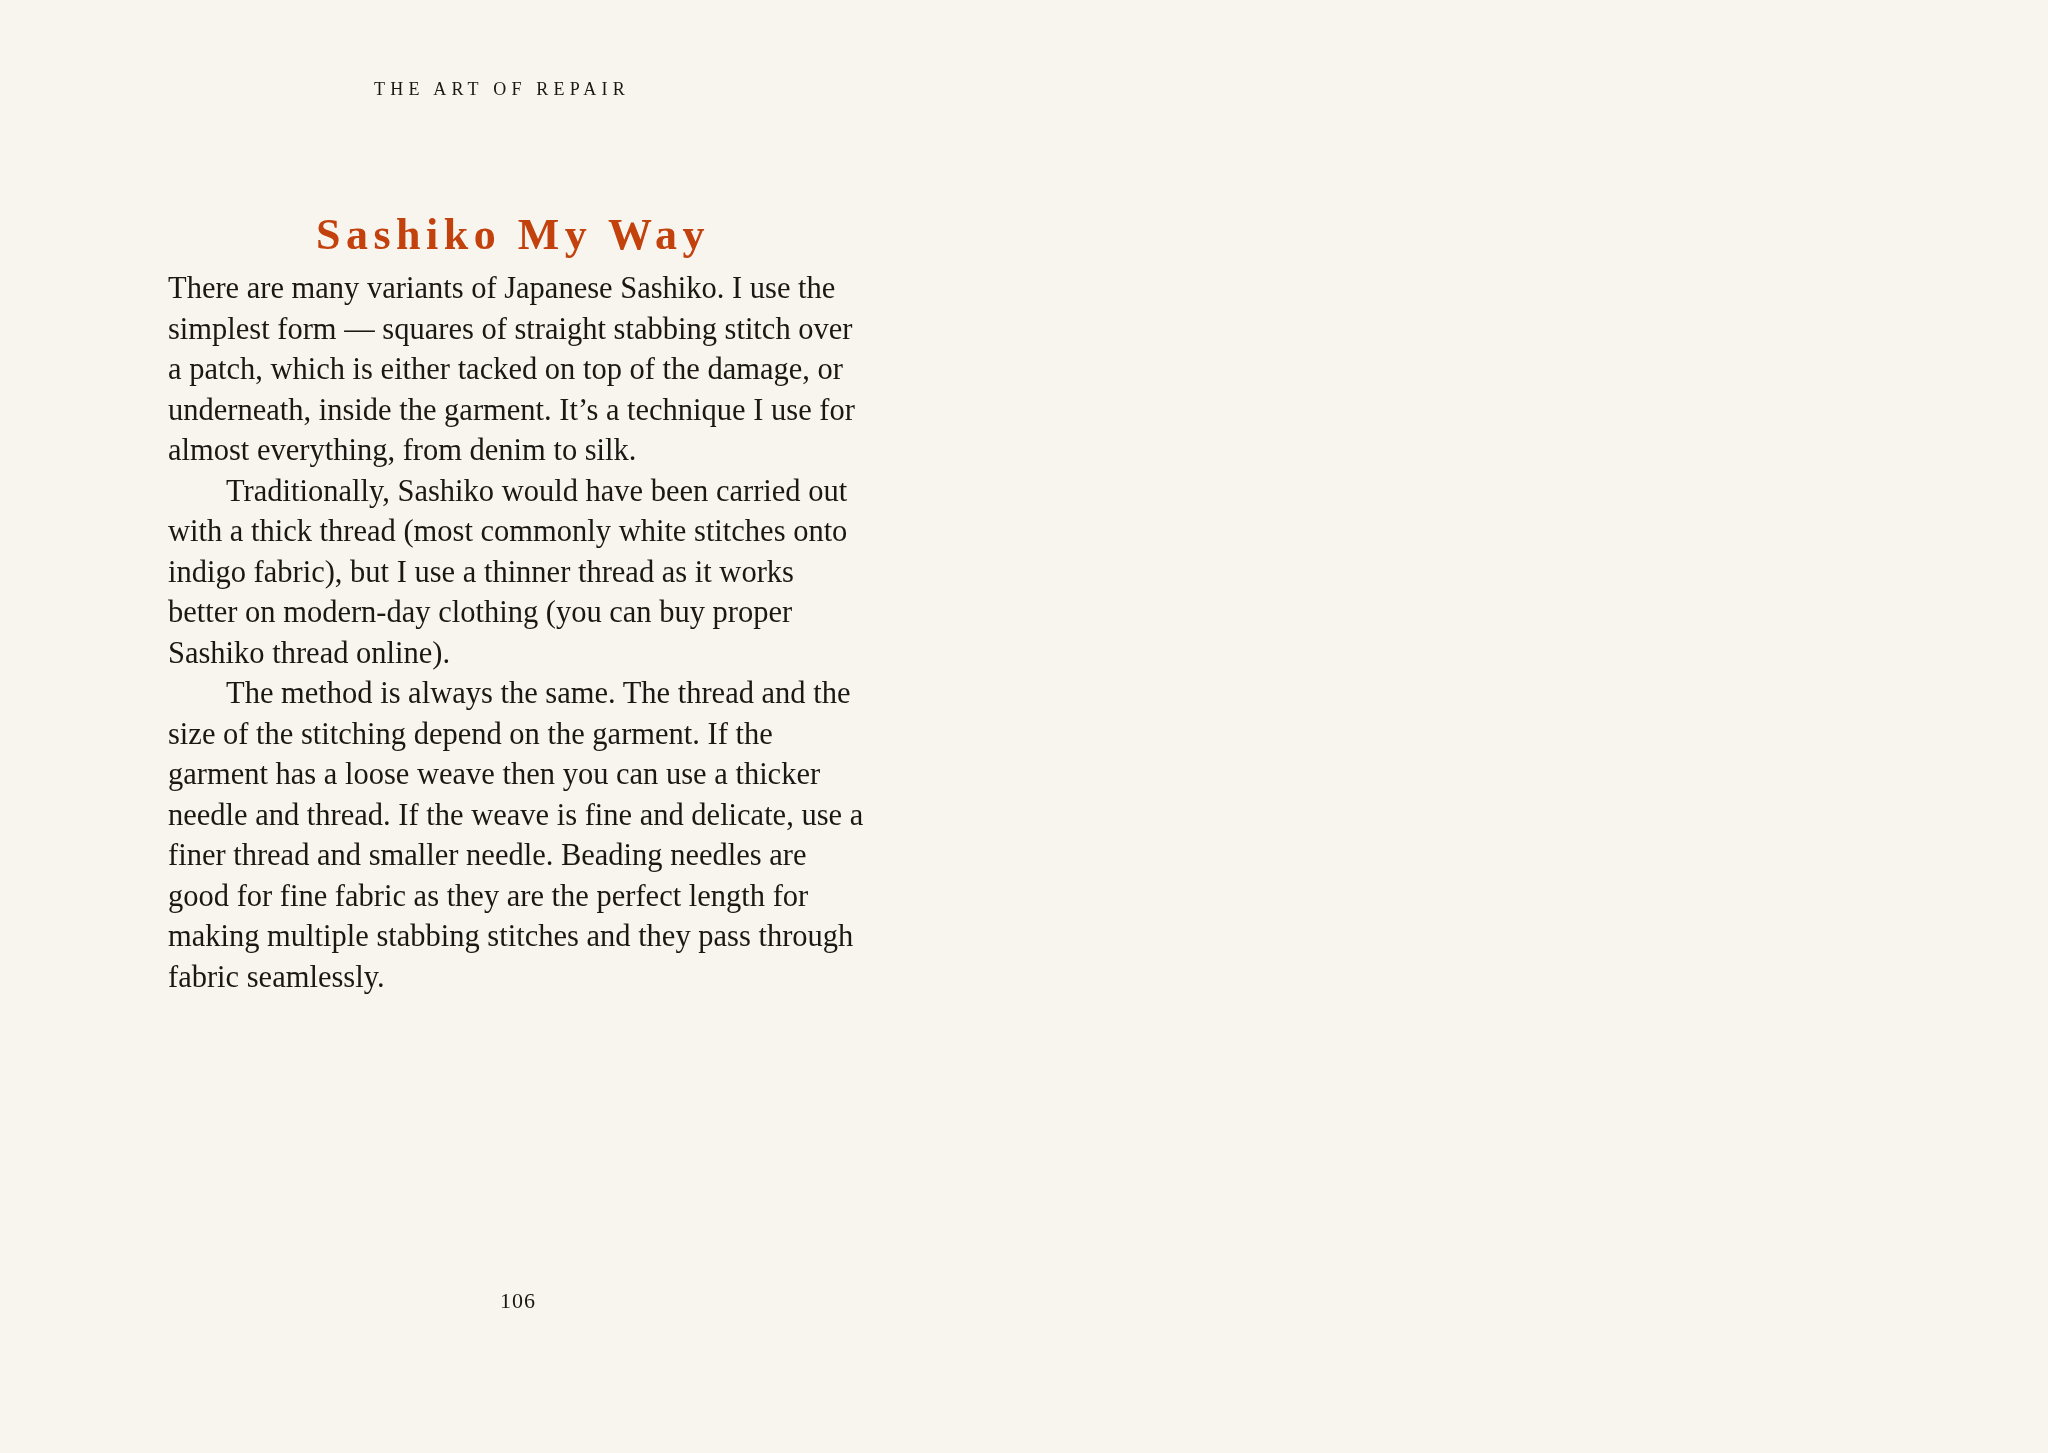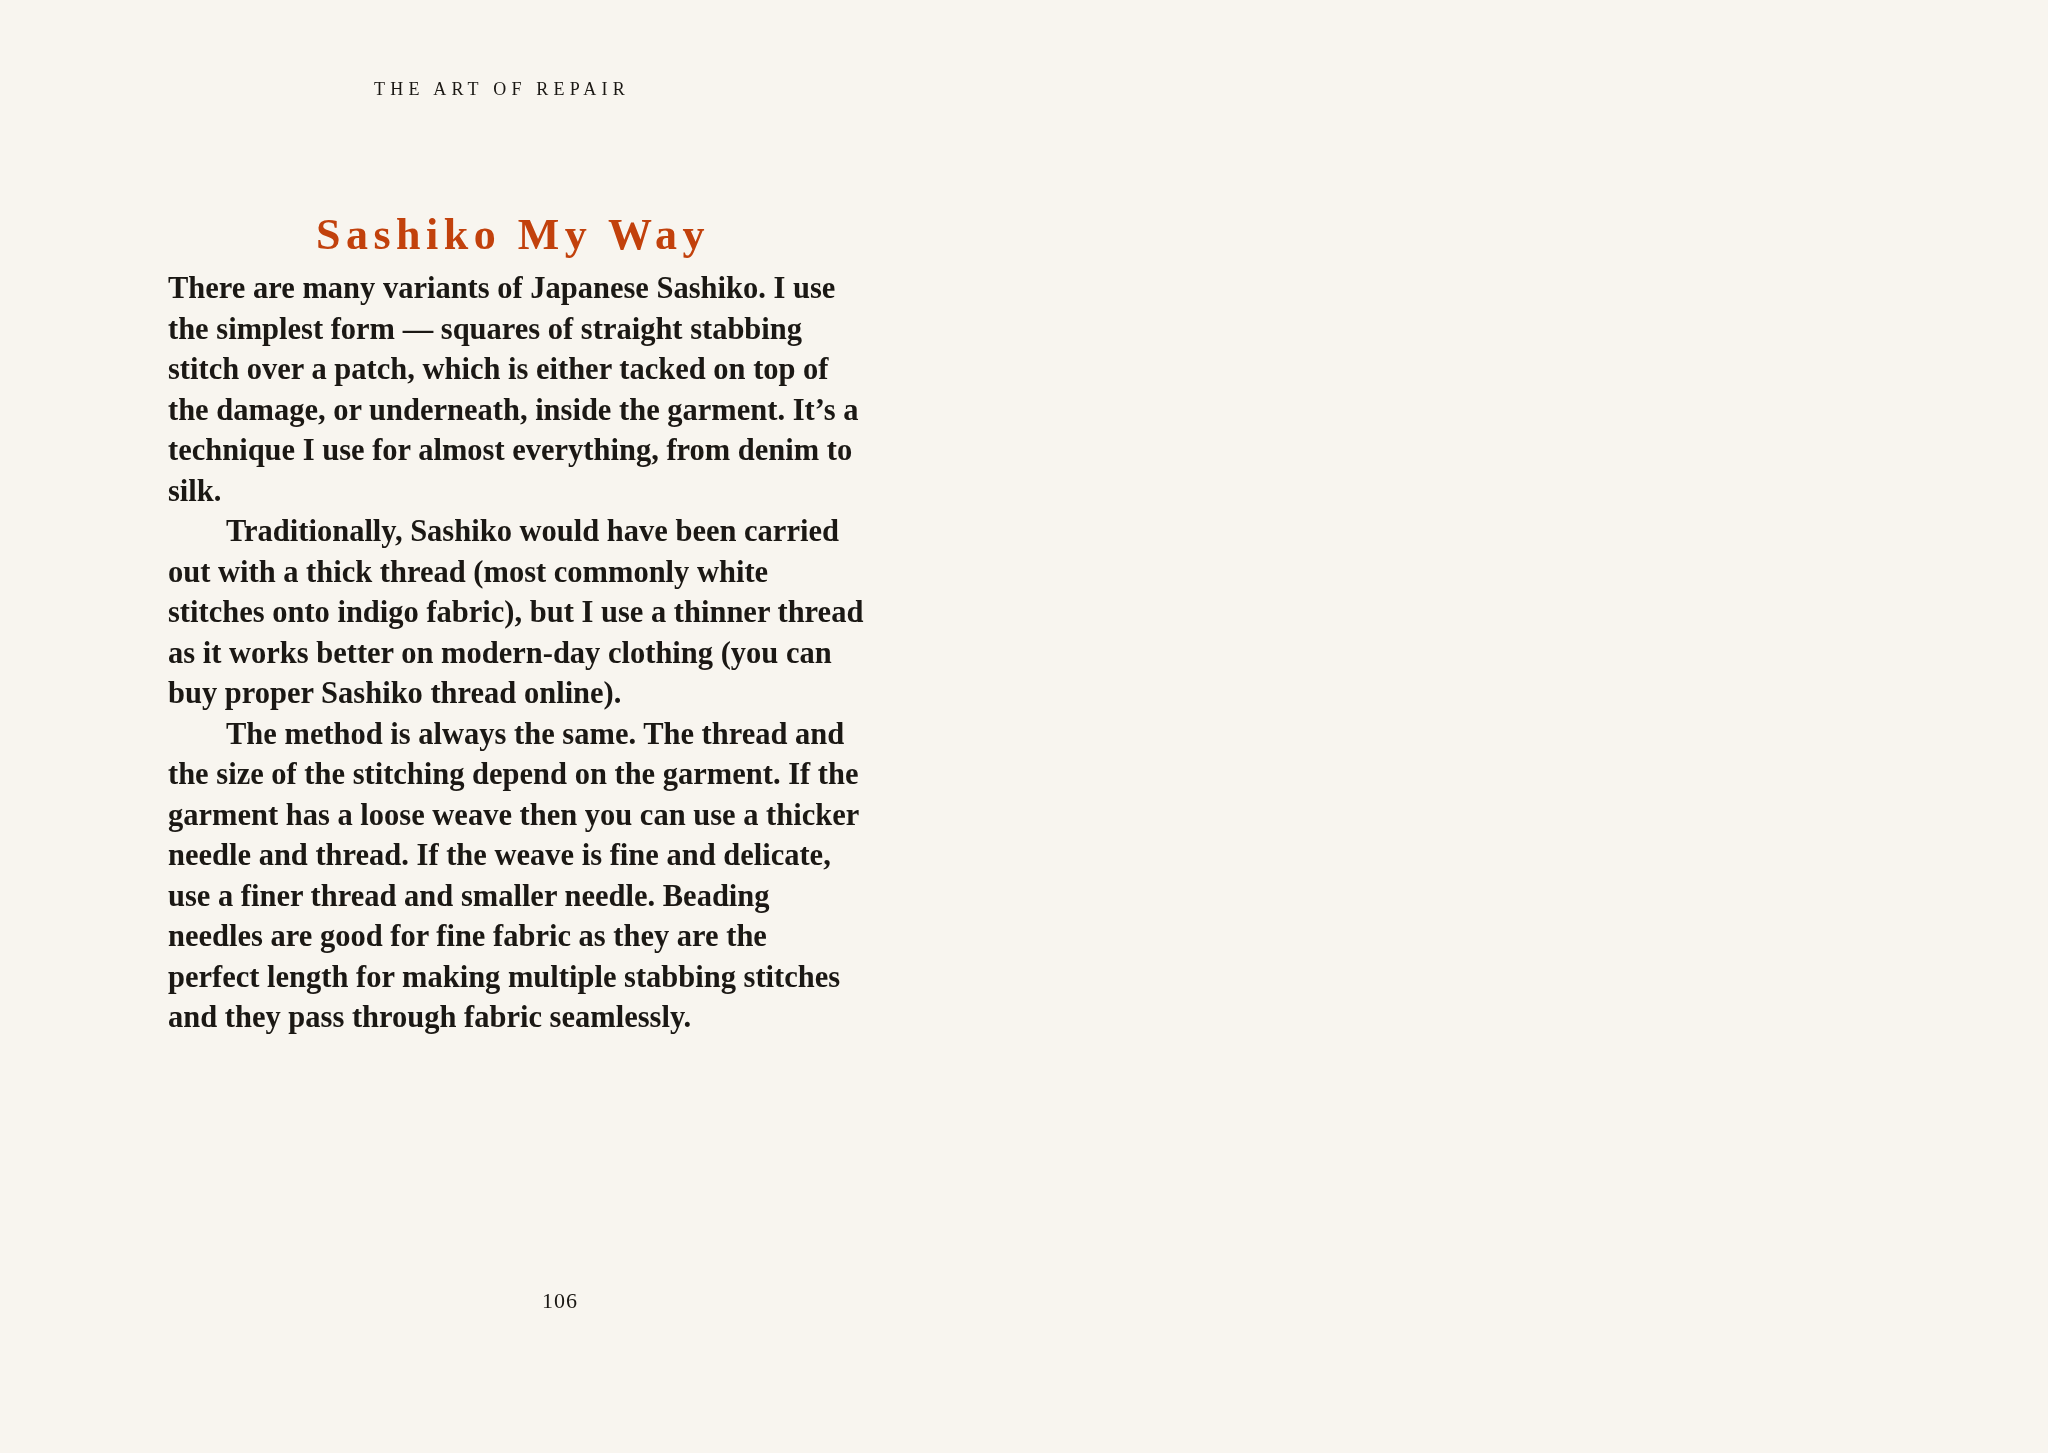--- a/index.html
+++ b/index.html
@@ -59,21 +59,20 @@
     color: #c2410c;
     white-space: nowrap;
   }
 
   
   .body-col {
     position: absolute;
     top: 268px;
     left: 168px;
     width: 696px;
-    font-weight: bold;
   }
   .body-col p {
     margin: 0;
     font-size: 30.5px;
     line-height: 40.5px;
     text-align: left;
     color: #1b1814;
     hyphens: none;
   }
   .body-col p.indent {
@@ -81,21 +80,21 @@
   }
 
   
   .folio {
     position: absolute;
     top: 1288px;
     font-size: 22px;
     letter-spacing: 1px;
     color: #1b1814;
     width: 120px;
-    text-align: right;
+    text-align: center;
   }
   .folio.left  { left: 458px; }
 </style>
 </head>
 <body>
 
 <div class="spread">
 
   <div class="page">
 

